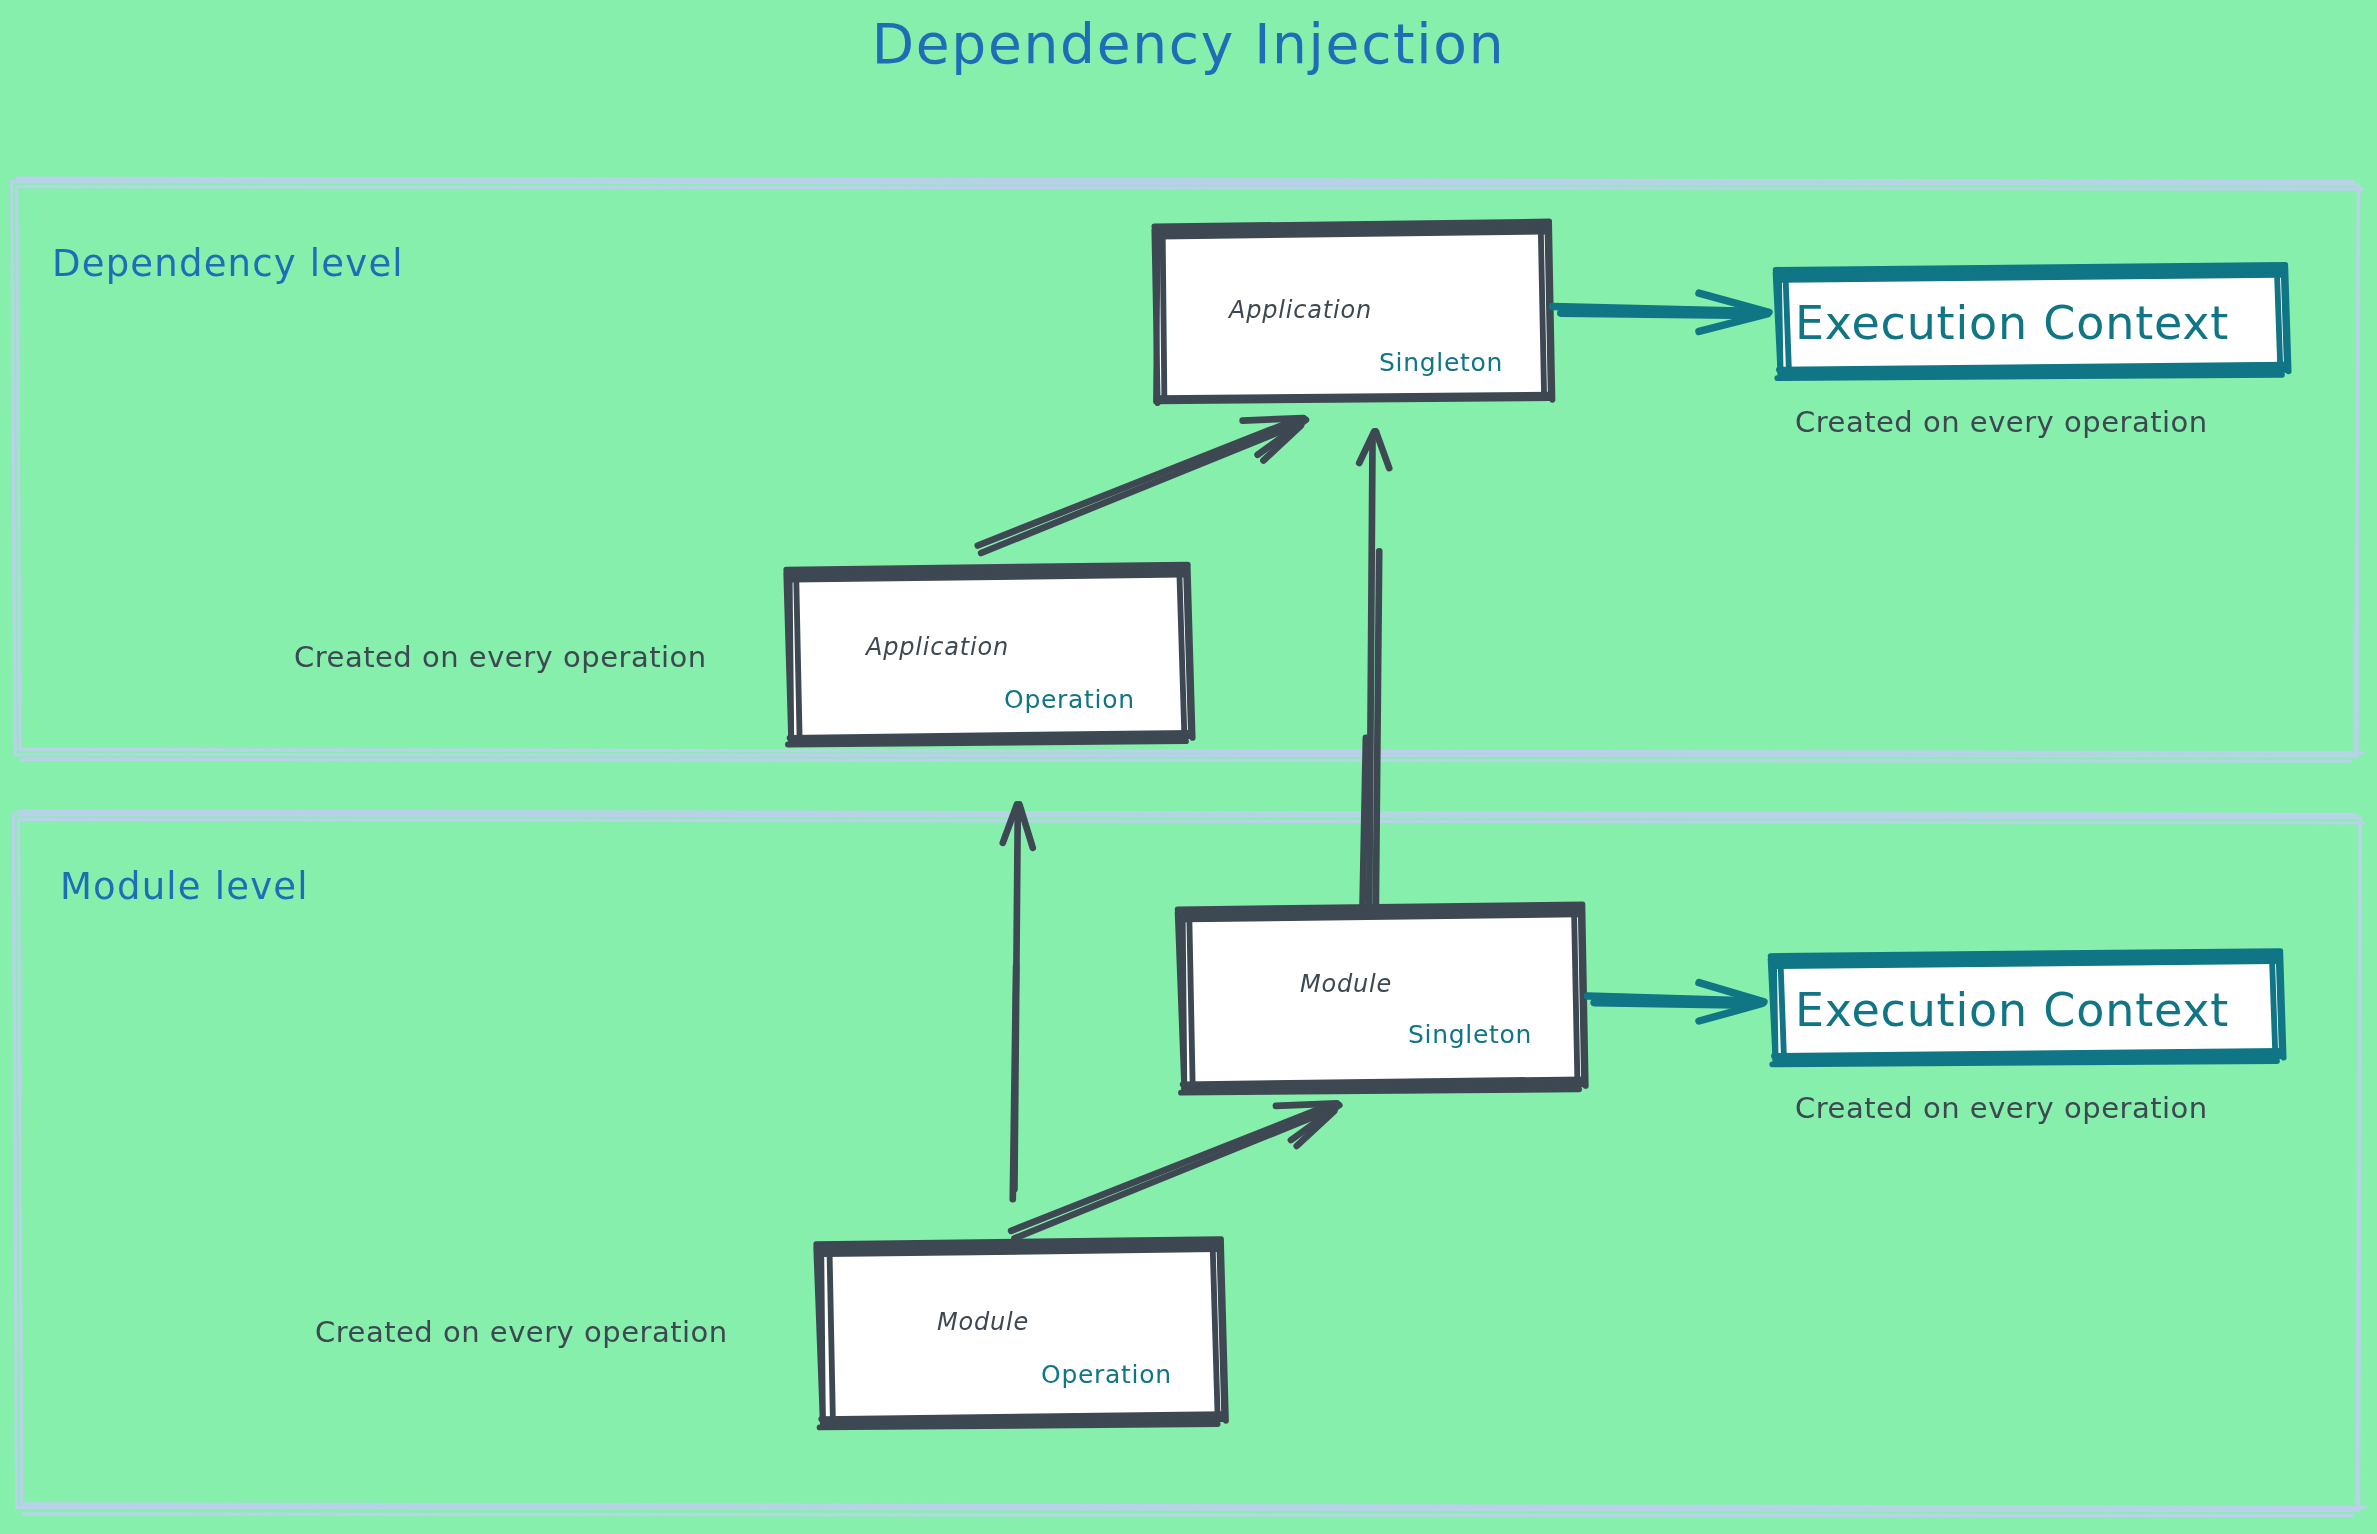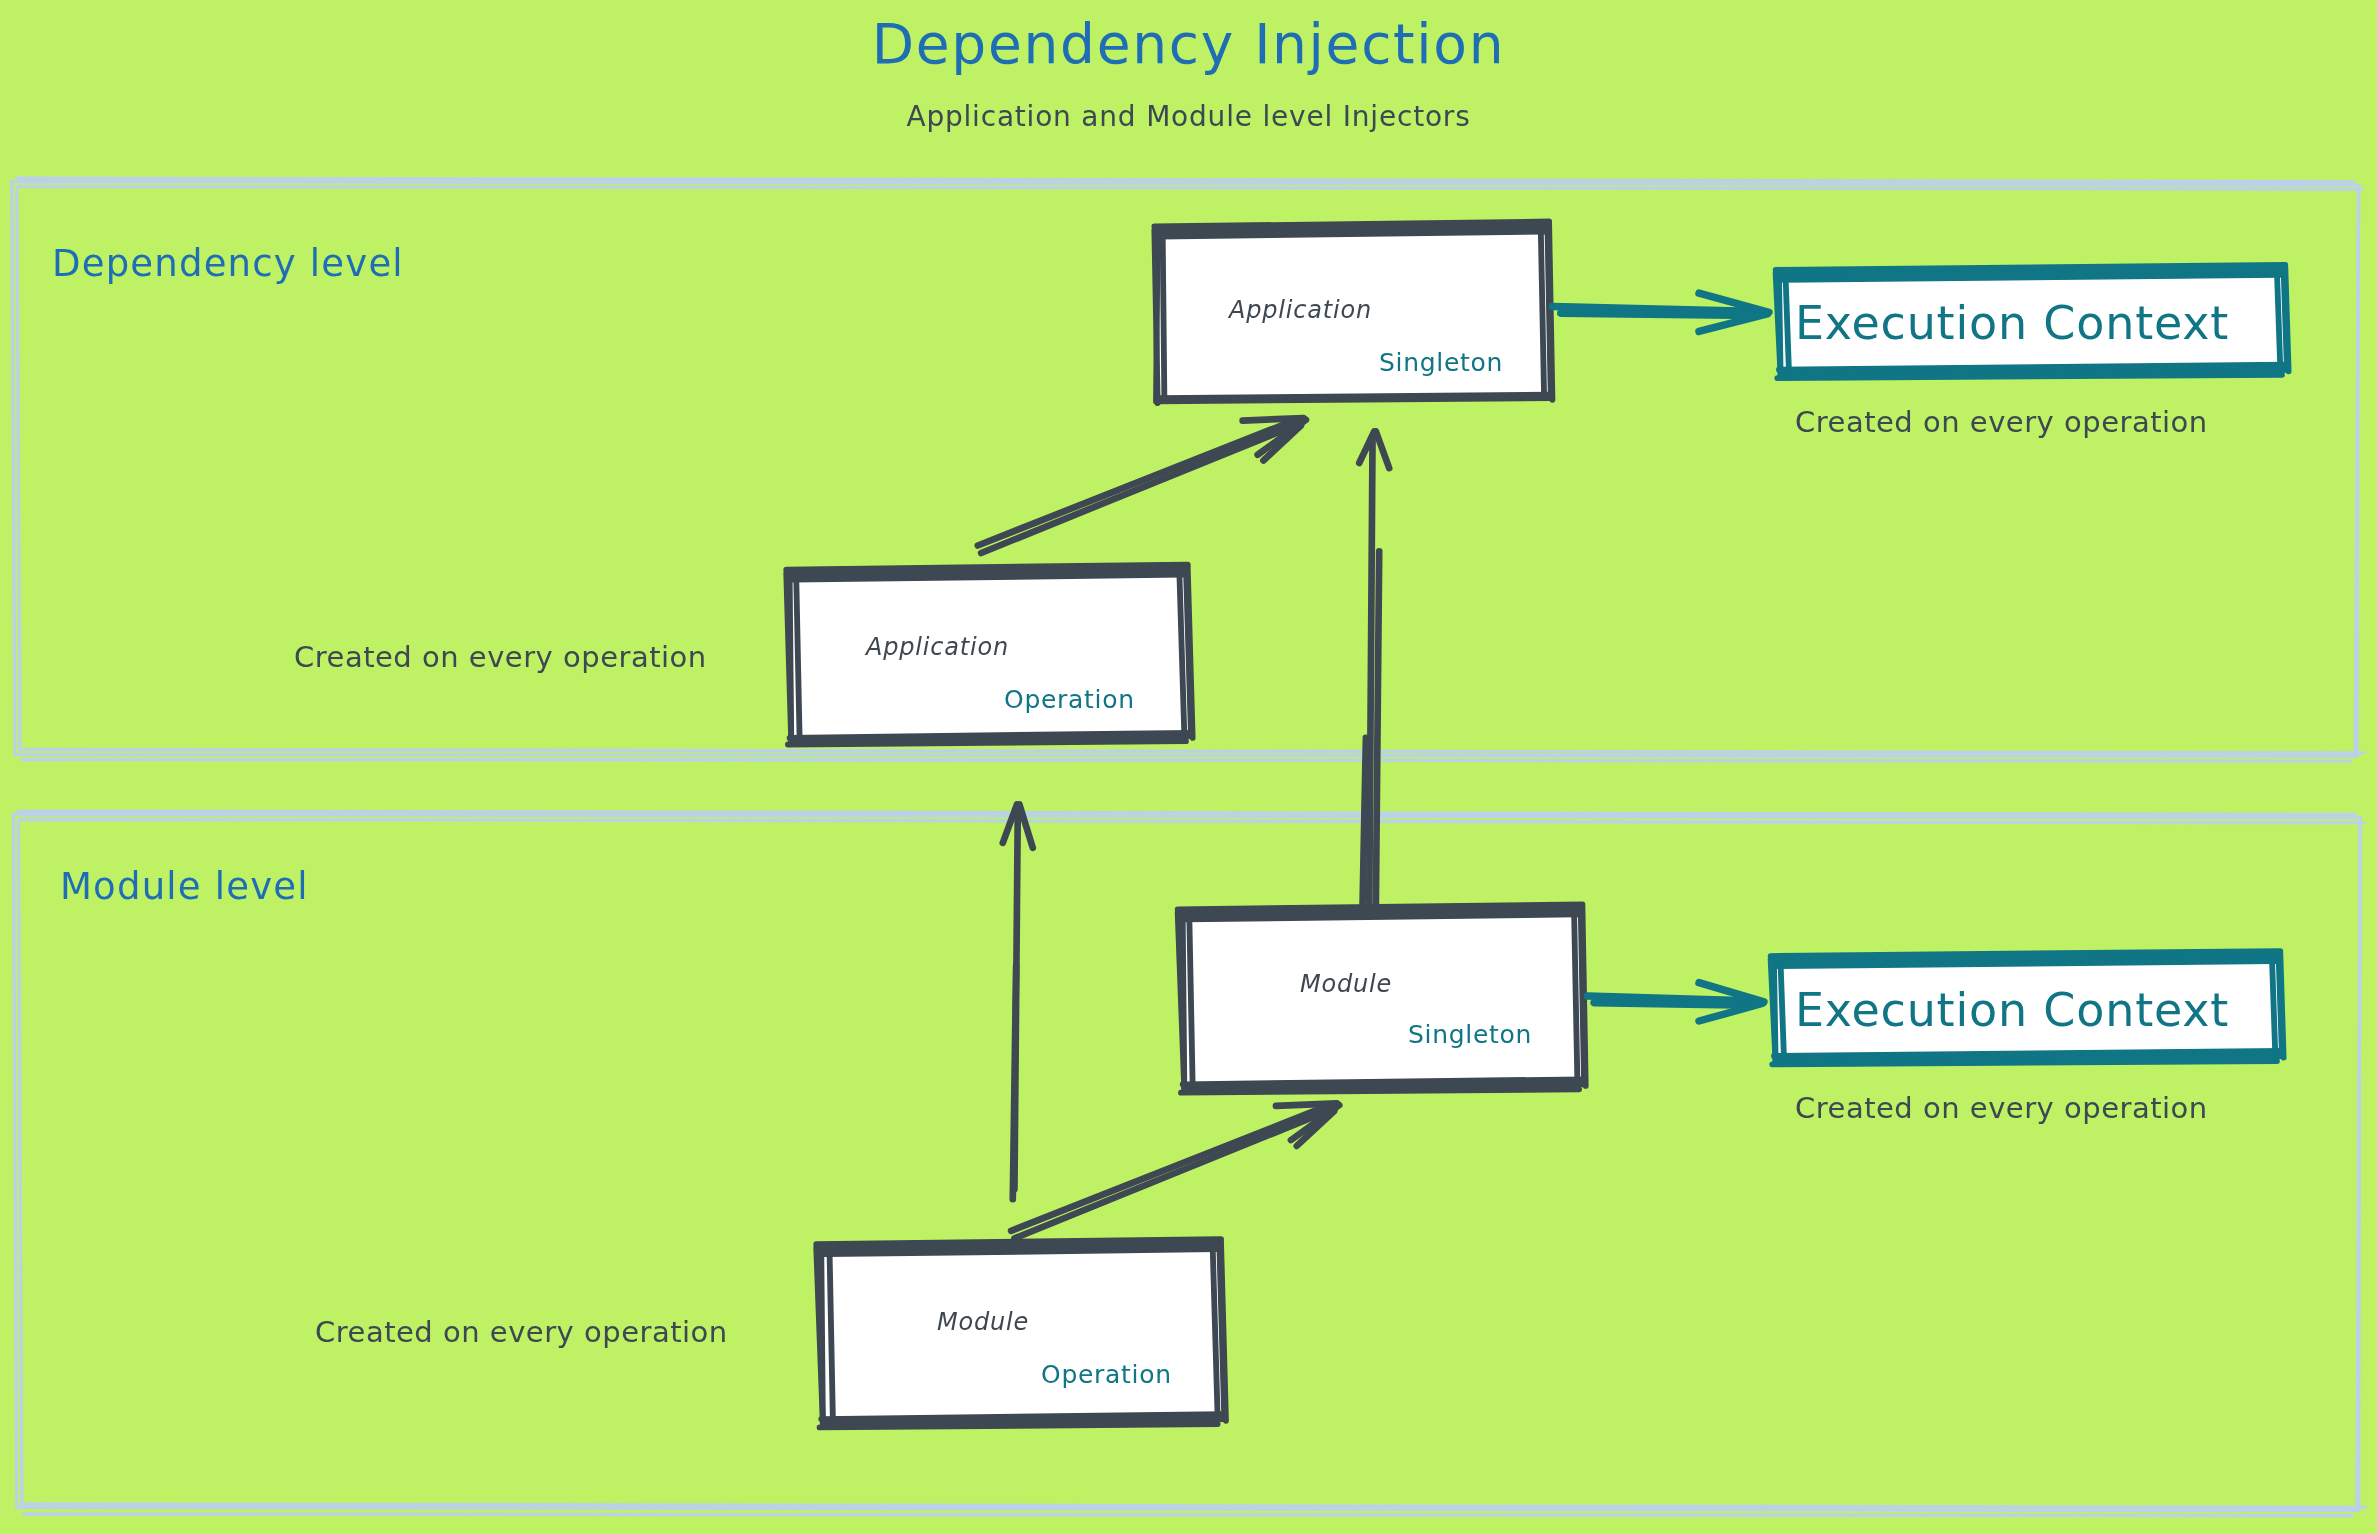--- a/index.html
+++ b/index.html
@@ -10,21 +10,21 @@
   body {
     width: 2377px;
     height: 1534px;
     font-family: "DejaVu Sans", sans-serif;
     overflow: hidden;
   }
   #stage {
     position: relative;
     width: 2377px;
     height: 1534px;
-    background: #bef264;
+    background: #86efac;
   }
   #sketch {
     position: absolute;
     left: 0;
     top: 0;
     width: 2377px;
     height: 1534px;
     pointer-events: none;
   }
 
@@ -245,21 +245,20 @@
 
     <g stroke="#107585" fill="none" stroke-width="9" stroke-linecap="round" stroke-linejoin="round">
       <path d="M 1906 1196 L 2108 1202"></path>
       <path d="M 1914 1204 L 2104 1207"></path>
       <path d="M 2040 1180 L 2118 1203"></path>
       <path d="M 2040 1226 L 2116 1205"></path>
     </g>
   </svg>
 
   <div class="txt title">Dependency Injection</div>
-  <div class="txt subtitle">Application and Module level Injectors</div>
 
   <div class="txt section-label app">Dependency level</div>
   <div class="txt section-label mod">Module level</div>
 
   <div class="txt box-title t-app-sgl-title">Application</div>
   <div class="txt box-tag t-app-sgl-tag">Singleton</div>
 
   <div class="txt box-title t-app-op-title">Application</div>
   <div class="txt box-tag t-app-op-tag">Operation</div>
 

